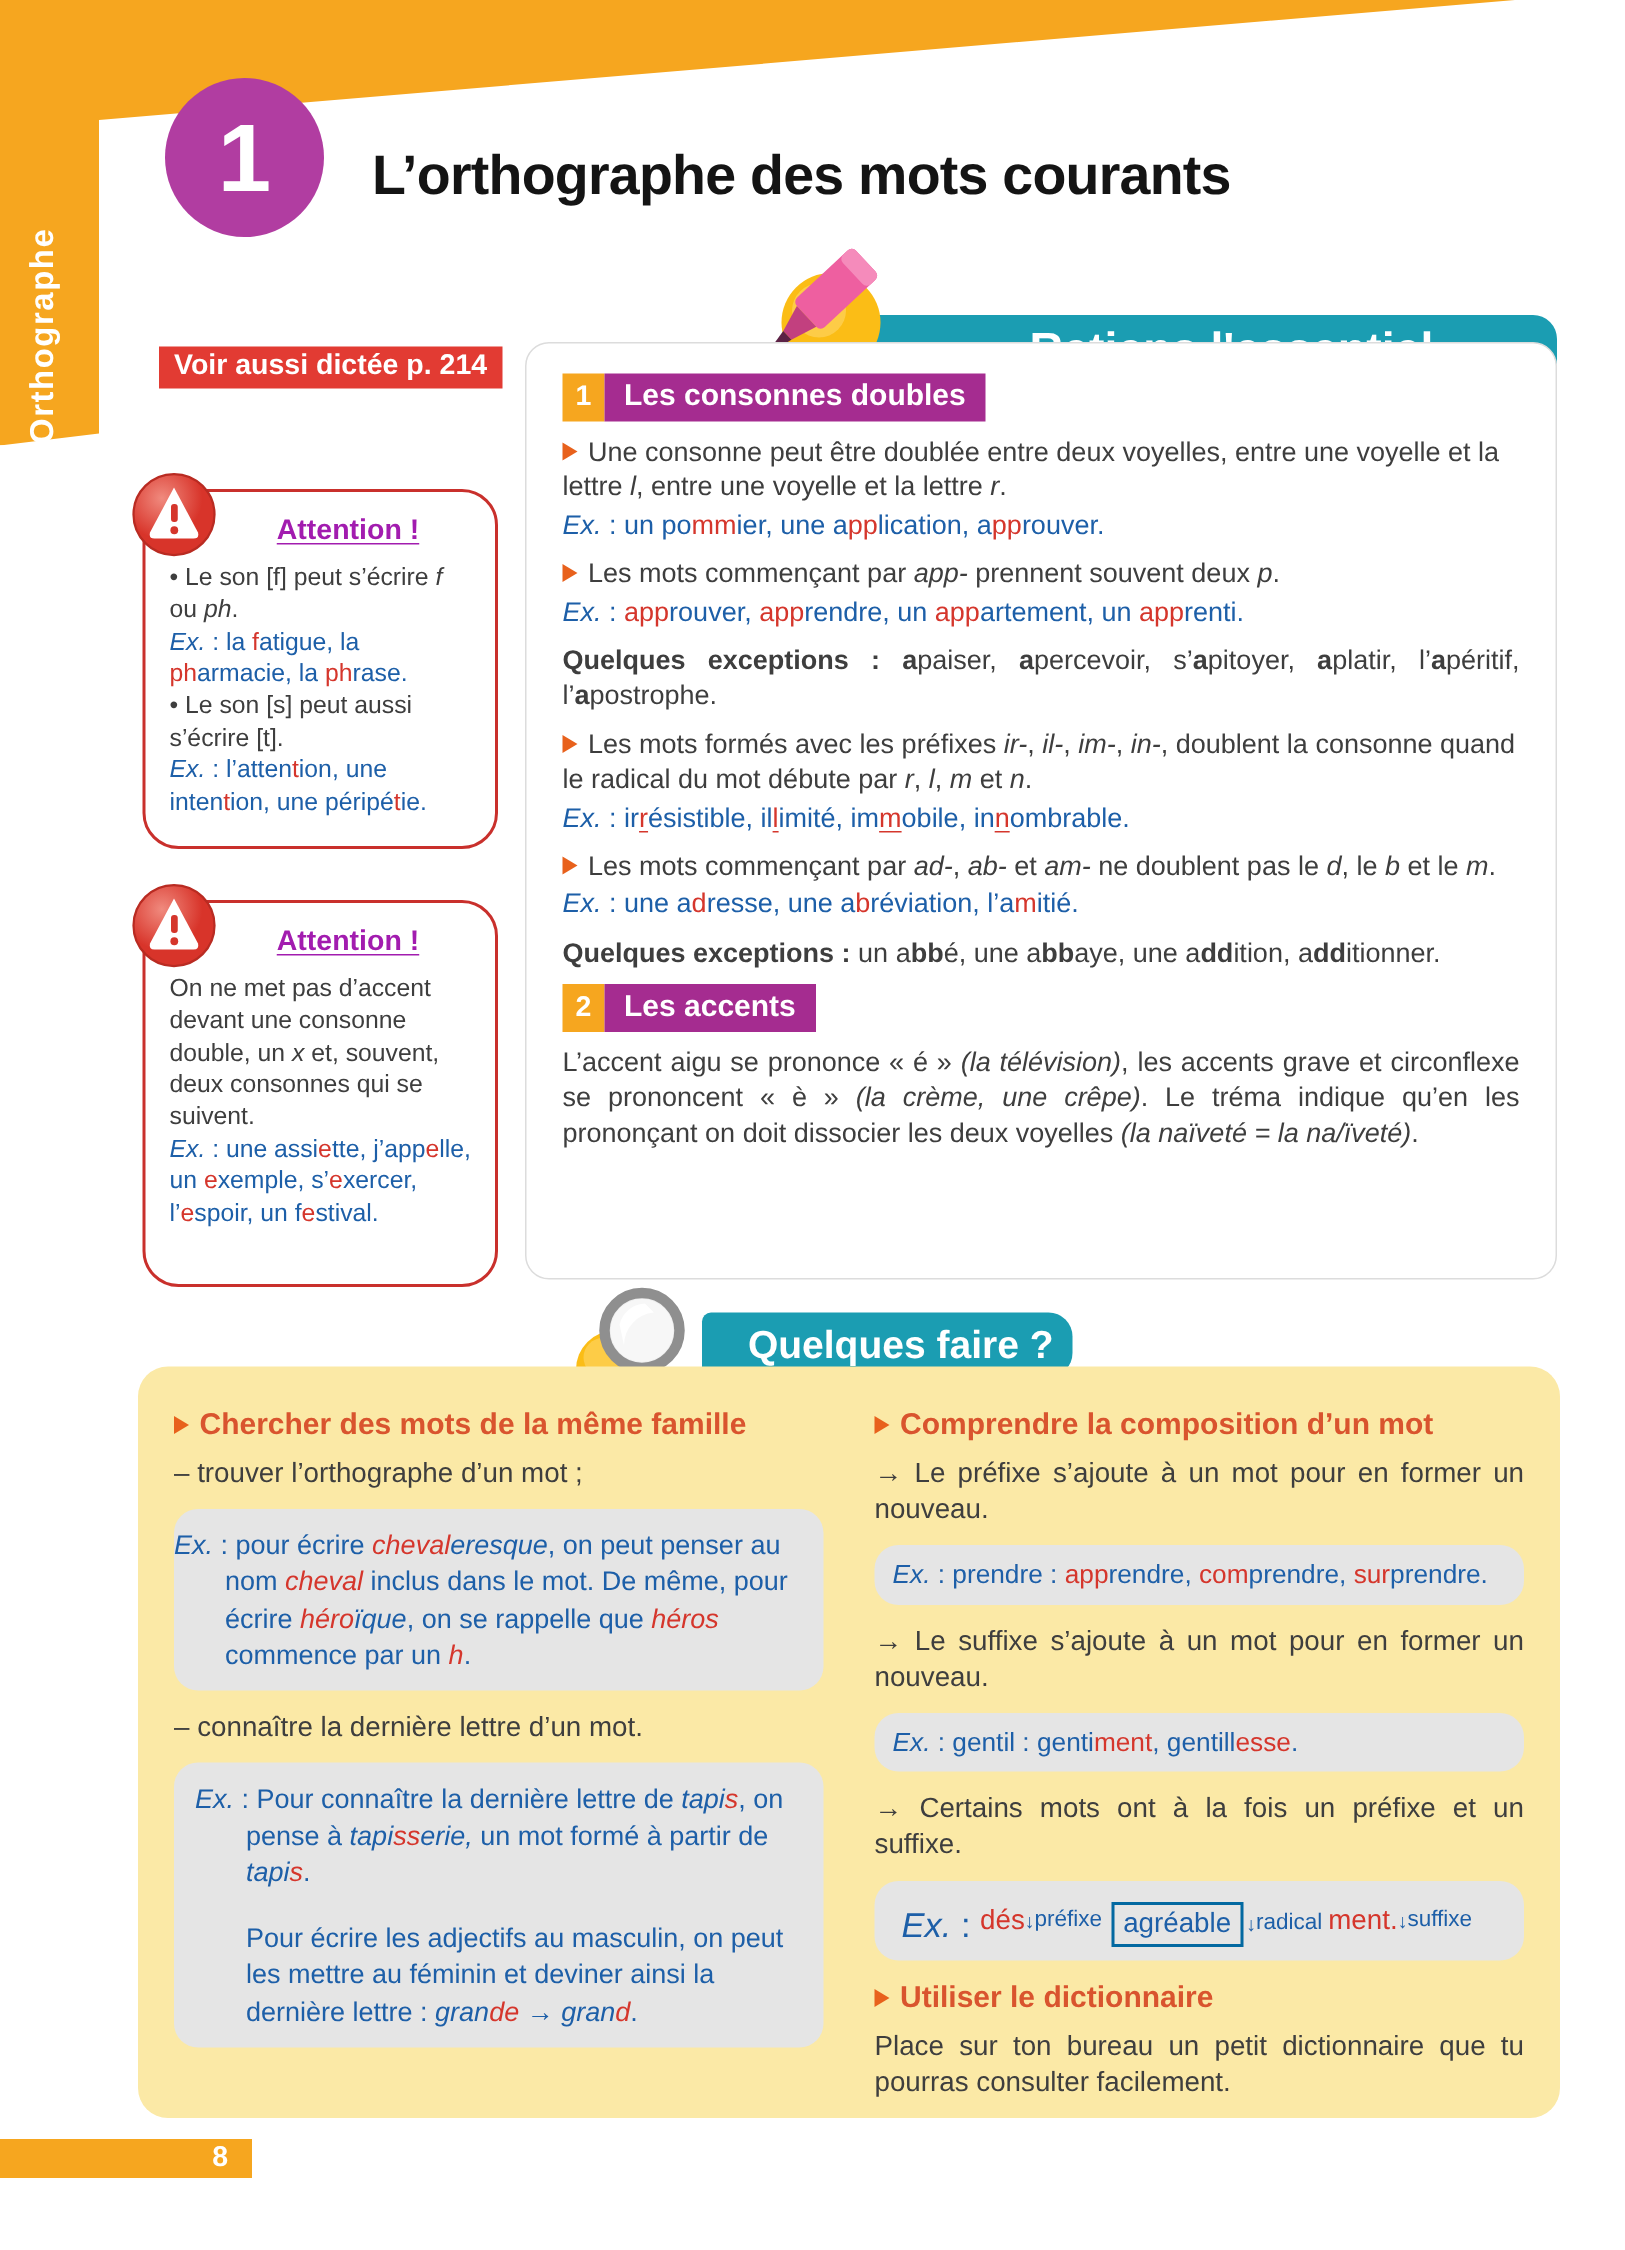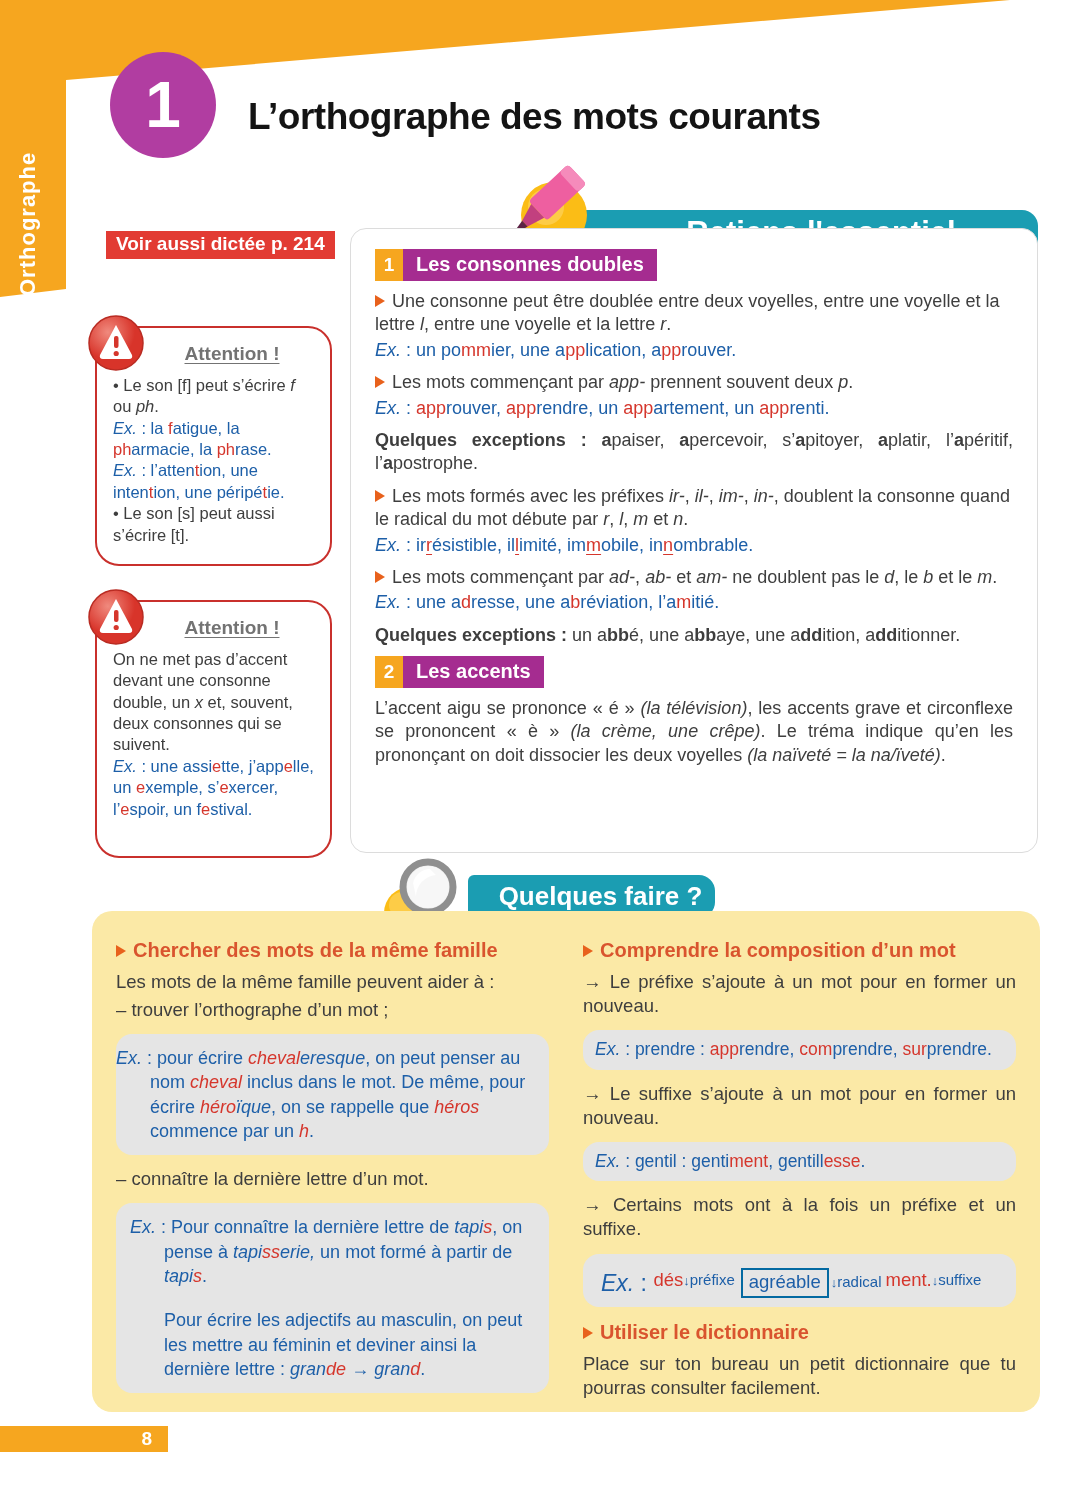--- a/index.html
+++ b/index.html
@@ -50,21 +50,21 @@
   .si { font-style:italic; }
   .sbo { font-weight:bold; }
   .su { text-decoration:underline; text-decoration-color:#D5362C; text-underline-offset:3px; }
 
   
   .att { position:absolute; left:95px; width:237px; background:#fff; border:2px solid #C9302C;
          border-radius:24px; padding:12px 13px 10px 16px; font-size:16.5px; line-height:1.3; color:#3E3E3E; }
   .att1 { top:326px; height:240px; }
   .att2 { top:600px; height:258px; }
   .att-badge { position:absolute; left:-10px; top:-14px; width:58px; height:58px; }
-  .att-title { text-align:center; color:#737373; font-weight:bold; font-size:19px;
+  .att-title { text-align:center; color:#a21caf; font-weight:bold; font-size:19px;
                text-decoration:underline; text-underline-offset:3px; margin:2px 0 8px 34px; }
 
   
   .yellow { position:absolute; left:92px; top:911px; width:948px; height:501px; background:#FBE9A6;
             border-radius:20px; padding:26px 24px 0; display:flex; gap:34px; color:#3E3E3E;
             overflow:hidden; }
   .col { flex:1; font-size:18.5px; line-height:1.3; }
   .yh { color:#D9542E; font-weight:bold; font-size:20px; margin:0 0 7px; }
   .yh .tri { border-left-color:#E8611C; }
   .yp { margin:4px 0; }
@@ -155,22 +155,22 @@
           </defs>
         <circle cx="29" cy="29" r="27" fill="url(#rg1)" stroke="#B92B22" stroke-width="1.5"></circle>
         <path d="M29 11 L45 41 Q46 45 42 45 L16 45 Q12 45 13 41 Z" fill="#fff"></path>
         <rect x="27" y="22" width="4.5" height="12" rx="2" fill="#D5362C"></rect>
         <circle cx="29.2" cy="39.5" r="2.6" fill="#D5362C"></circle>
       </svg>
     </div>
     <p class="att-title">Attention !</p>
     <p><span>• Le son [f] peut s’écrire </span><span class="si">f</span><span> ou </span><span class="si">ph</span><span>.</span></p>
     <p><span class="sb si">Ex.</span><span class="sb"> : la </span><span class="sr">f</span><span class="sb">atigue, la </span><span class="sr">ph</span><span class="sb">armacie, la </span><span class="sr">ph</span><span class="sb">rase.</span></p>
+    <p><span>• Le son [s] peut aussi s’écrire [t].</span></p>
     <p><span class="sb si">Ex.</span><span class="sb"> : l’atten</span><span class="sr">t</span><span class="sb">ion, une inten</span><span class="sr">t</span><span class="sb">ion, une péripé</span><span class="sr">t</span><span class="sb">ie.</span></p>
-    <p><span>• Le son [s] peut aussi s’écrire [t].</span></p>
   </div>
 
   <div class="att att2">
     <div class="att-badge">
       <svg width="58" height="58" viewBox="0 0 58 58">
         <defs>
             <radialGradient id="rg2" cx="35%" cy="30%">
               <stop offset="0%" stop-color="#F08A7E"></stop>
               <stop offset="100%" stop-color="#D8342A"></stop>
             </radialGradient>
@@ -196,21 +196,20 @@
       <rect x="14" y="58" width="14" height="32" rx="7" fill="#2E86C1" transform="rotate(38 21 74)"></rect>
       <circle cx="50" cy="34" r="25" fill="#EDEDED" stroke="#8F8F8F" stroke-width="7"></circle>
       <circle cx="50" cy="34" r="21" fill="#F7F7F7"></circle>
       <path d="M35 30 A18 18 0 0 1 52 16 L58 22 A22 22 0 0 0 38 44 Z" fill="#fff" opacity="0.9"></path>
     </svg>
   </div>
 
   <div class="yellow">
     <div class="col">
       <p class="yh"><span class="tri"></span><span>Chercher des mots de la même famille</span></p>
-      <p class="yp">Les mots de la même famille peuvent aider à :</p>
       <p class="yp">– trouver l’orthographe d’un mot ;</p>
       <div class="wbox hang"><span class="sb si">Ex.</span><span class="sb"> : pour écrire </span><span class="sr si">cheval</span><span class="sb si">eresque</span><span class="sb">, on peut penser au nom </span><span class="sr si">cheval</span><span class="sb"> inclus dans le mot. De même, pour écrire </span><span class="sr si">héro</span><span class="sb si">ïque</span><span class="sb">, on se rappelle que </span><span class="sr si">héros</span><span class="sb"> commence par un </span><span class="sr si">h</span><span class="sb">.</span></div>
       <p class="yp" style="margin-top:12px;">– connaître la dernière lettre d’un mot.</p>
       <div class="wbox">
         <div class="hang"><span class="sb si">Ex.</span><span class="sb"> : Pour connaître la dernière lettre de </span><span class="sb si">tapi</span><span class="sr si">s</span><span class="sb">, on pense à </span><span class="sb si">tapi</span><span class="sr si">ss</span><span class="sb si">erie,</span><span class="sb"> un mot formé à partir de </span><span class="sb si">tapi</span><span class="sr si">s</span><span class="sb">.</span></div>
         <div class="wpara2"><span class="sb">Pour écrire les adjectifs au masculin, on peut les mettre au féminin et deviner ainsi la dernière lettre : </span><span class="sb si">gran</span><span class="sr si">de</span><span> → </span><span class="sb si">gran</span><span class="sr si">d</span><span class="sb">.</span></div>
       </div>
     </div>
     <div class="col">
       <p class="yh"><span class="tri"></span><span>Comprendre la composition d’un mot</span></p>

